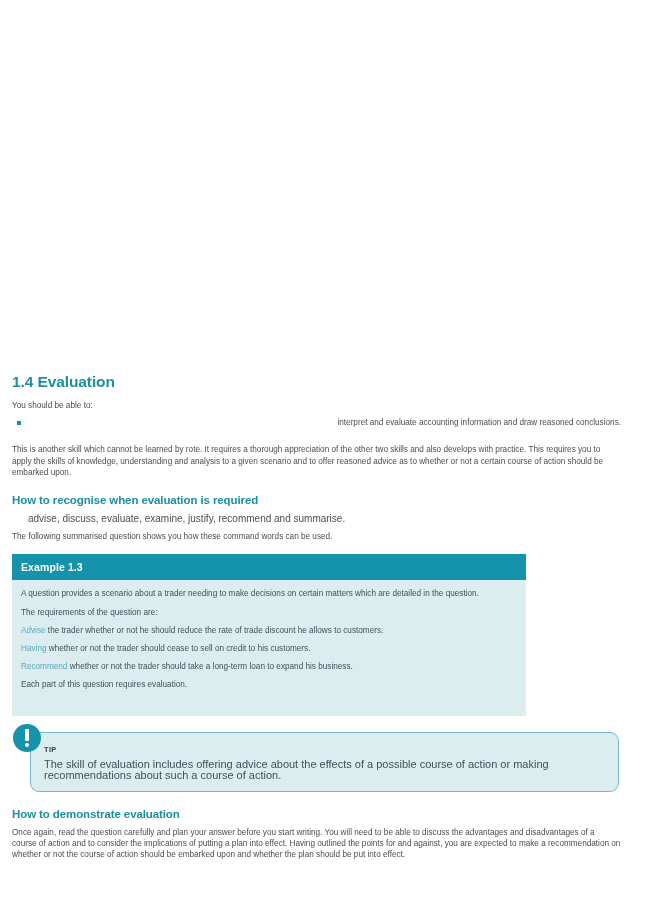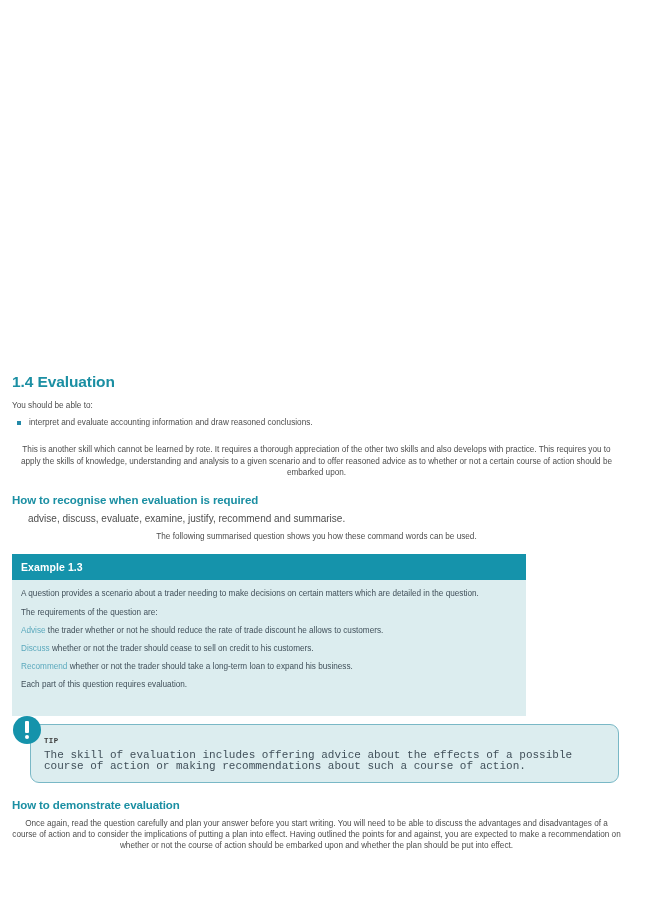--- a/index.html
+++ b/index.html
@@ -47,21 +47,21 @@
     color: #1b8fa3;
     margin: 16px 0 7px 0;
     letter-spacing: -0.1px;
   }
 
   p.body {
     font-size: 8.2px;
     line-height: 11.2px;
     margin: 0 0 8px 0;
     color: #4d4d4d;
-    text-align: center;
+    text-align: left;
   }
 
   p.lead {
     font-size: 8.2px;
     line-height: 11.2px;
     margin: 0 0 6px 0;
     color: #4d4d4d;
   }
 
   ul.bullets {
@@ -69,20 +69,21 @@
     margin: 0 0 9px 0;
     padding: 0;
   }
   ul.bullets li {
     position: relative;
     padding-left: 17px;
     font-size: 8.2px;
     line-height: 11.2px;
     color: #4d4d4d;
     margin-bottom: 16px;
+    text-align: right;
   }
   ul.bullets li .sq {
     position: absolute;
     left: 5px;
     top: 4px;
     width: 3.5px;
     height: 3.5px;
     background: #2389a8;
   }
 
@@ -123,23 +124,22 @@
   .example-body p:last-child {
     margin-bottom: 16px;
   }
   .cmd {
     color: #5ba9bd;
   }
 
   
   .tip-wrap {
     position: relative;
-    margin: 8px 0 0 0;
+    margin: 16px 0 0 0;
     width: 609px;
-    font-family: Liberation Mono, monospace;
   }
   .tip-box {
     border: 1px solid #79b8c6;
     border-radius: 9px;
     background: #dcedef;
     margin-left: 18px;
     width: 589px;
     box-sizing: border-box;
     padding: 12px 12px 10px 13px;
   }
@@ -215,21 +215,21 @@
 
     <div class="example-box">
       <div class="example-header">Example 1.3</div>
       <div class="example-body">
         <p>A question provides a scenario about a trader needing to make decisions on certain matters which are detailed in the question.</p>
         <p>The requirements of the question are:</p>
         <p>
           <span class="cmd">Advise</span><span> the trader whether or not he should reduce the rate of trade discount he allows to customers.</span>
         </p>
         <p>
-          <span class="cmd">Discuss</span><span> whether or not the trader should cease to sell on credit to his customers.</span>
+          <span class="cmd">Having</span><span> whether or not the trader should cease to sell on credit to his customers.</span>
         </p>
         <p>
           <span class="cmd">Recommend</span><span> whether or not the trader should take a long-term loan to expand his business.</span>
         </p>
         <p>Each part of this question requires evaluation.</p>
       </div>
     </div>
 
     <div class="tip-wrap">
       <div class="tip-badge">

